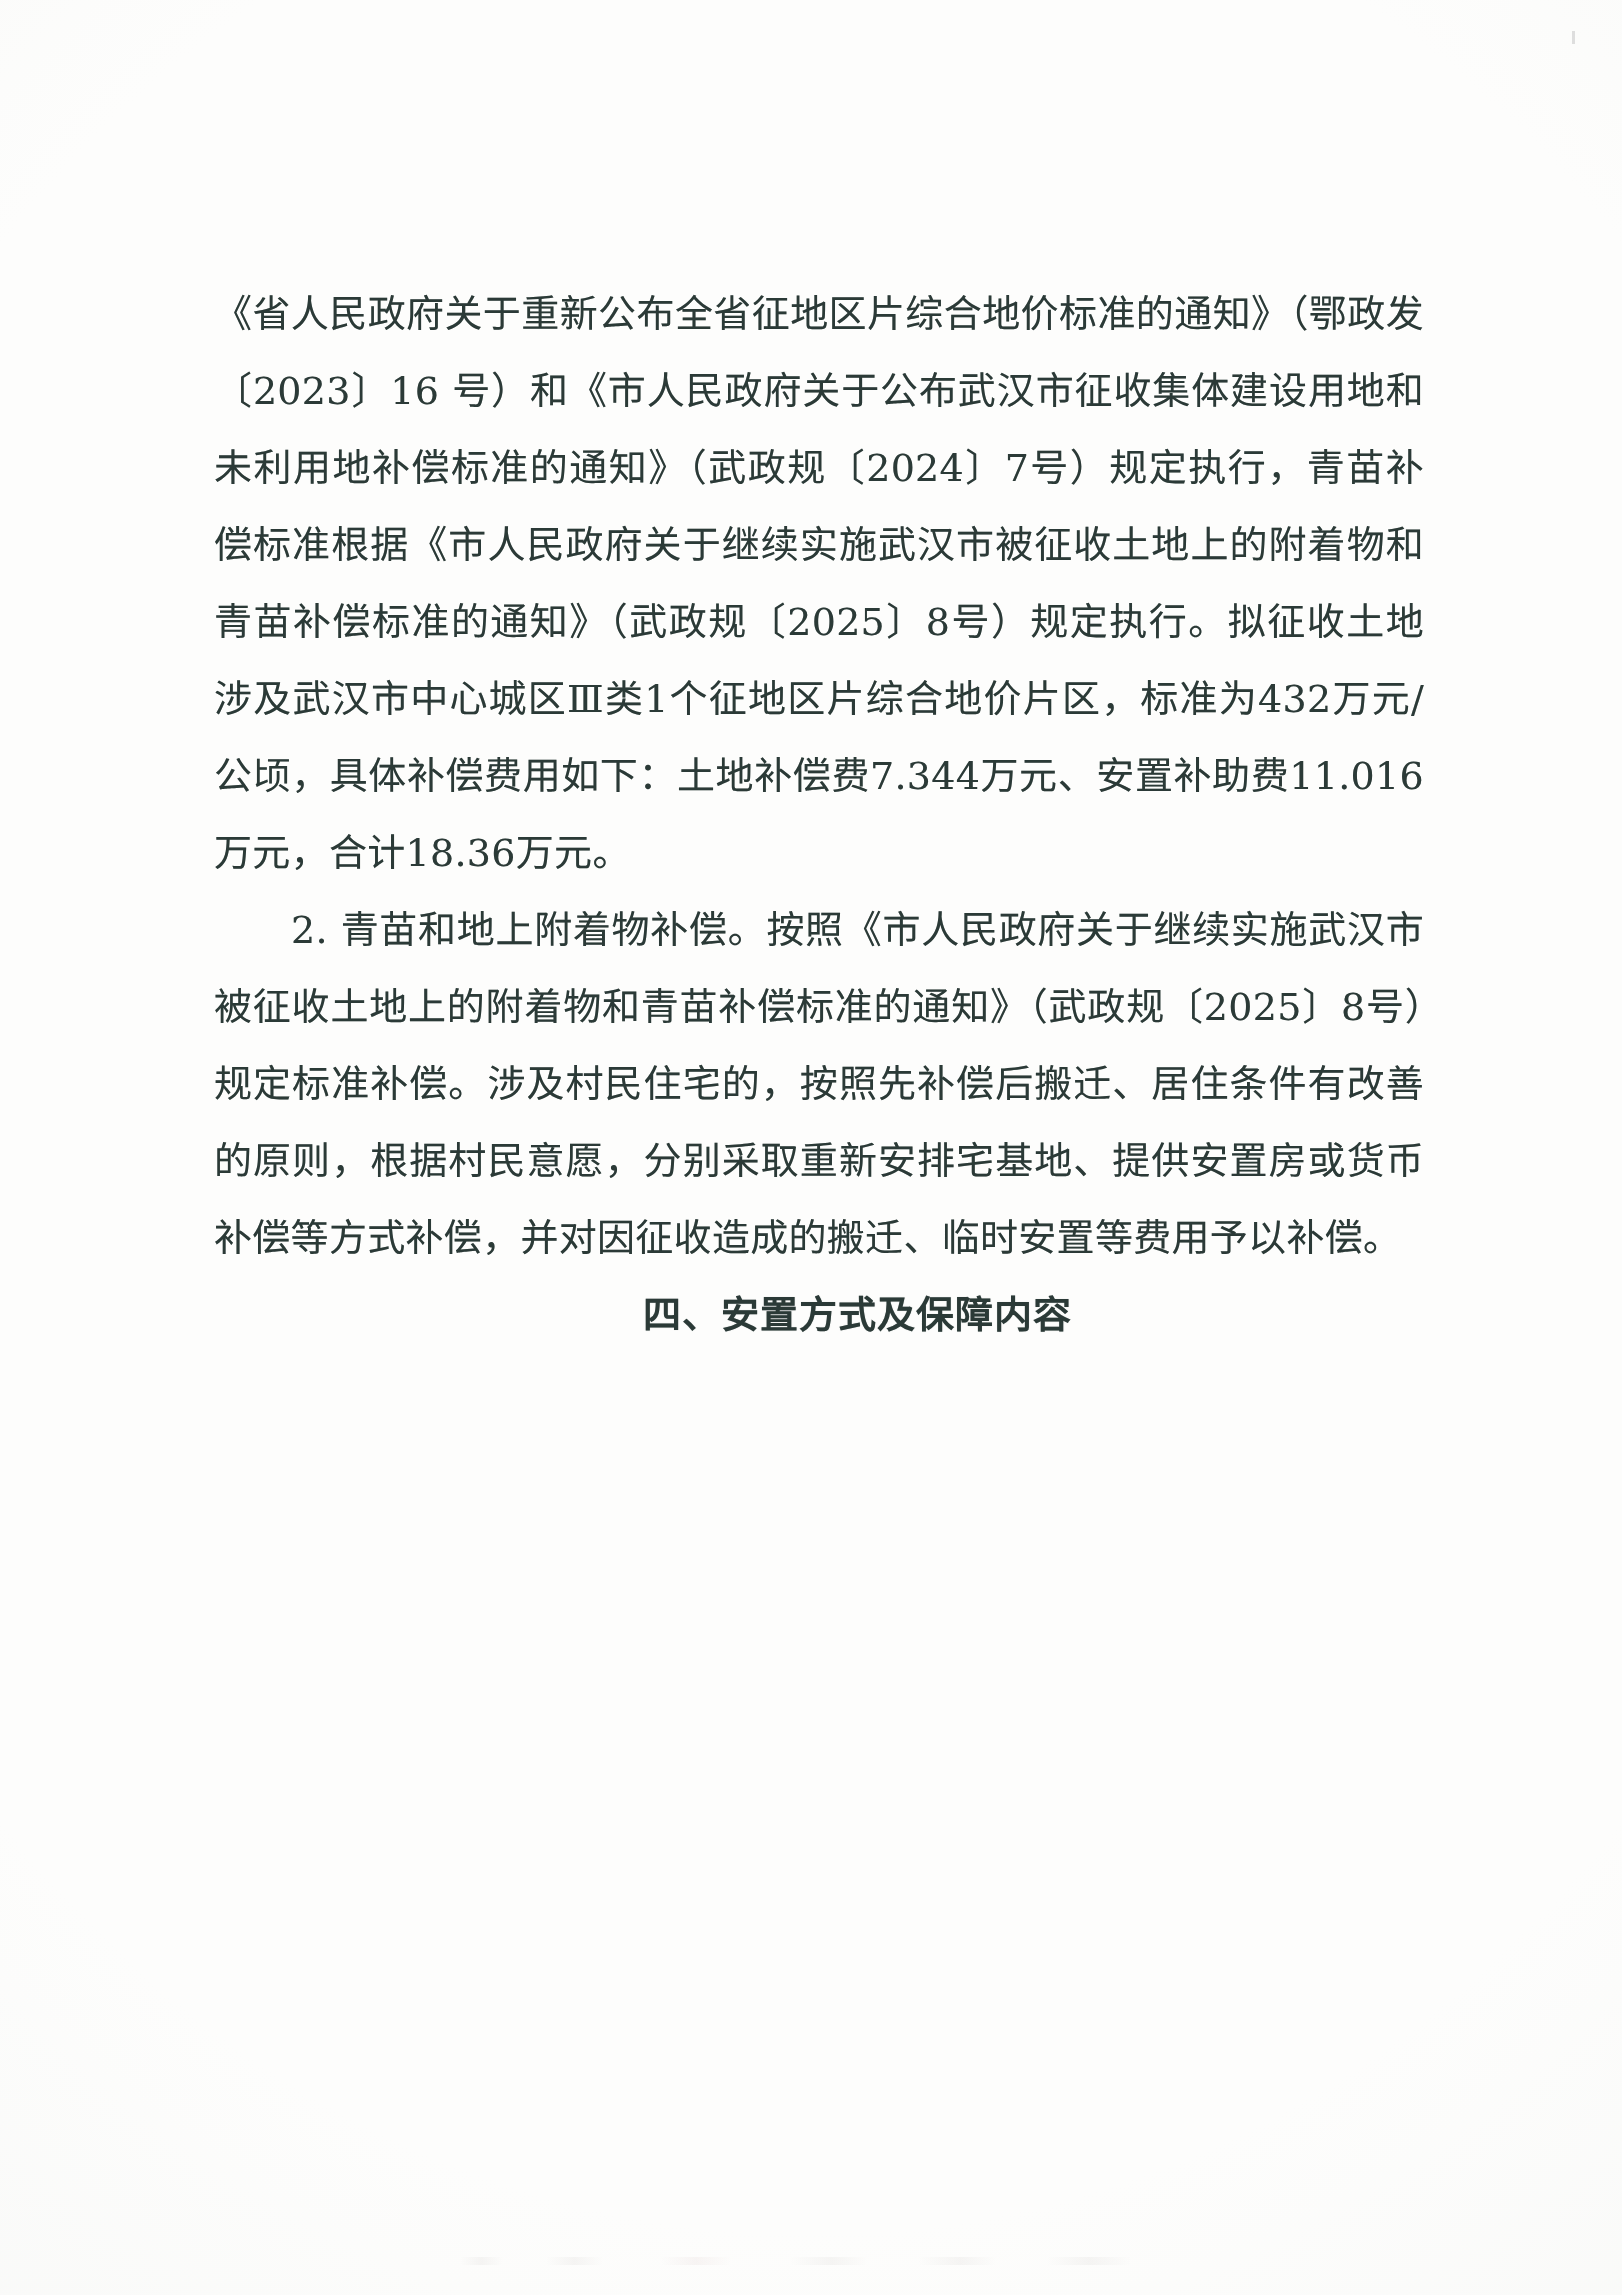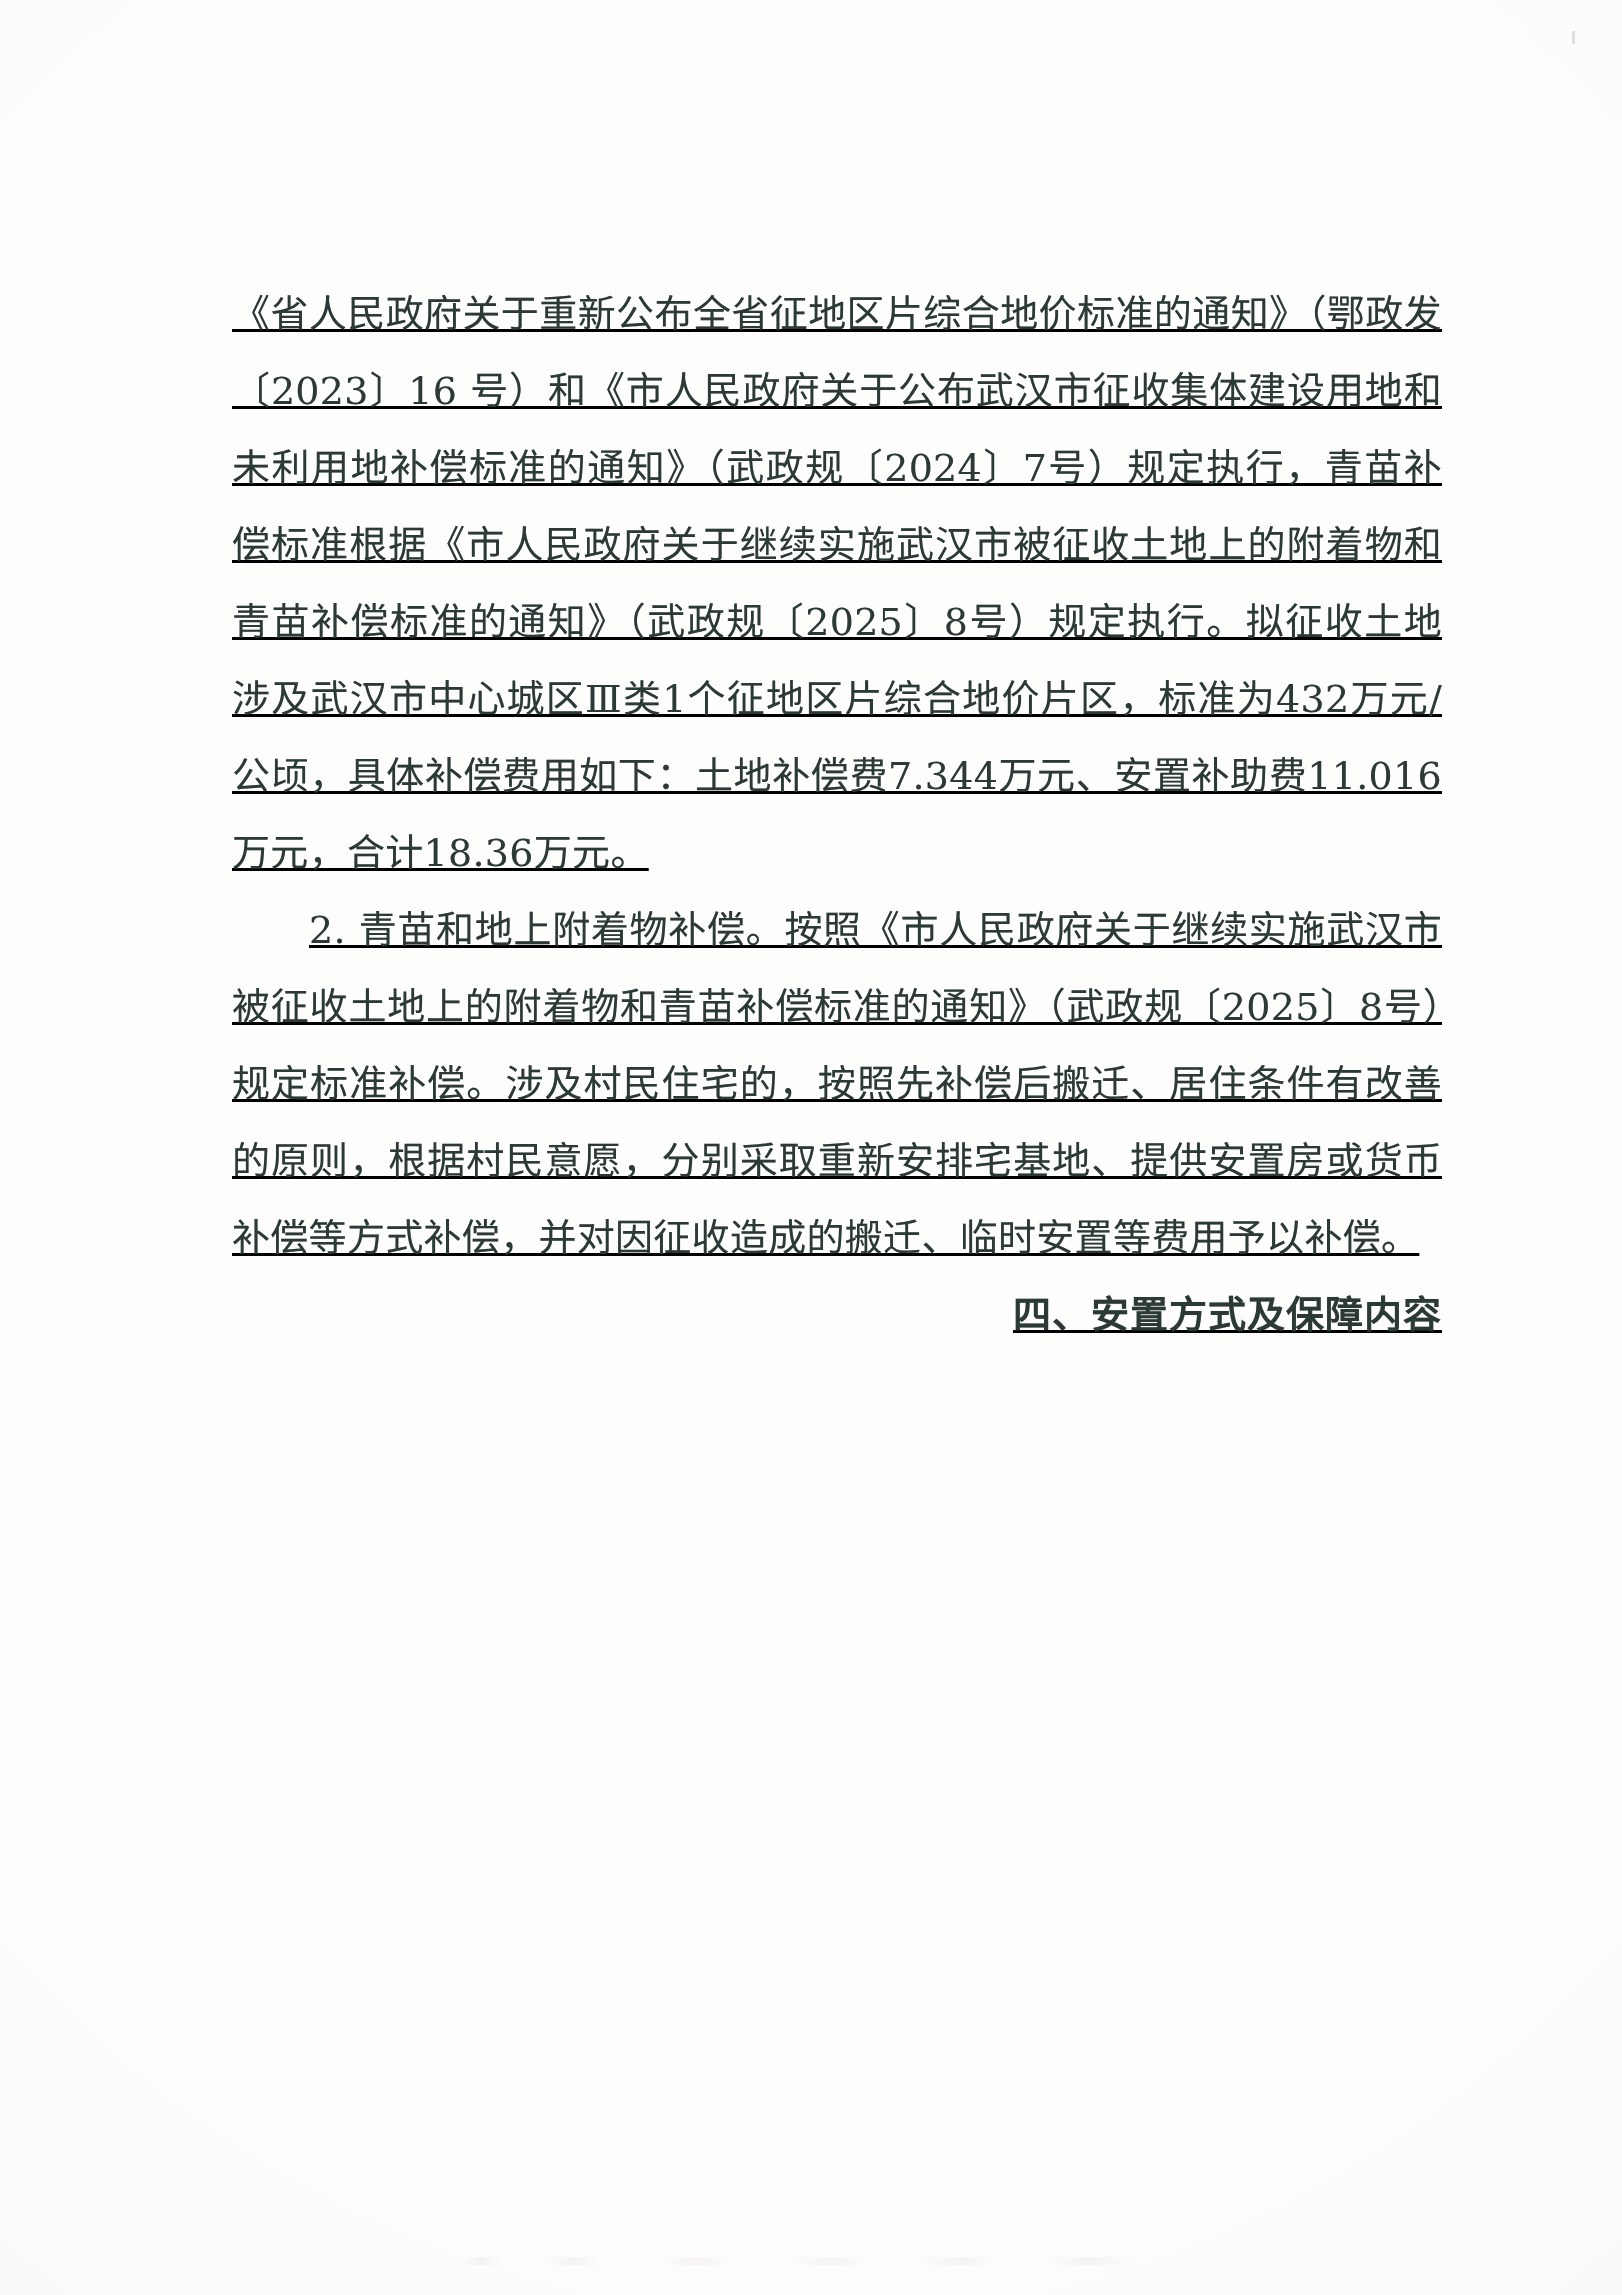--- a/index.html
+++ b/index.html
@@ -27,24 +27,23 @@
   .scan-noise {
     position: absolute;
     inset: 0;
     opacity: 0.35;
     background-image:
       repeating-linear-gradient(0deg, rgba(0,0,0,0.012) 0px, rgba(0,0,0,0.012) 0.5px, rgba(255,255,255,0) 0.5px, rgba(255,255,255,0) 2px);
     pointer-events: none;
   }
   .content {
     position: absolute;
-    left: 232px;
+    left: 214px;
     top: 276px;
     width: 1210px;
-    text-decoration: underline;
   }
   p.body-text, p.heading {
     margin: 0;
     padding: 0;
     color: #2b3a37;
     font-size: 38px;
     line-height: 77px;
     letter-spacing: 0.3px;
     text-align: justify;
     text-justify: inter-character;
@@ -57,21 +56,21 @@
     font-weight: 400;
   }
   p.indent {
     text-indent: 77px;
   }
   p.heading {
     font-family: "DejaVu Sans", "Liberation Sans", sans-serif;
     font-weight: 700;
     text-indent: 77px;
     letter-spacing: 1px;
-    text-align: right;
+    text-align: center;
     text-shadow: 0 0 0.7px rgba(43,58,55,0.45);
   }
   
   .bleed {
     position: absolute;
     left: 460px;
     top: 2257px;
     width: 715px;
     height: 8.2px;
     opacity: 0.045;

